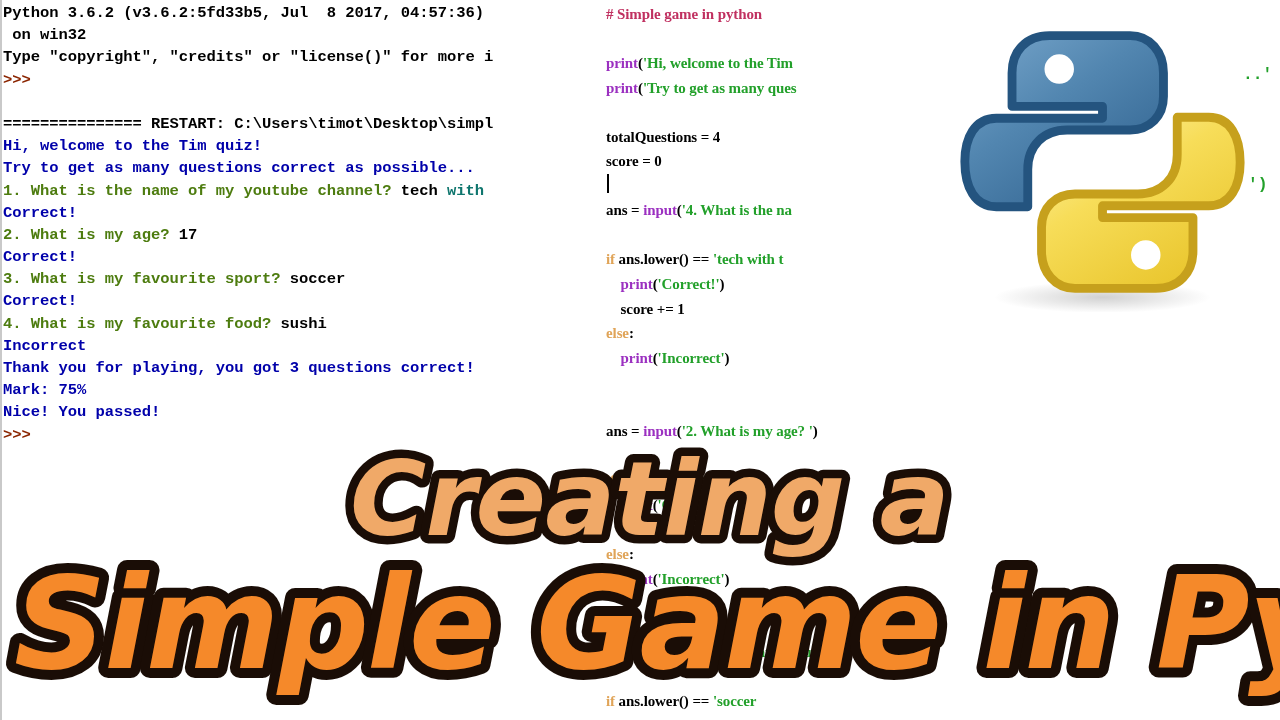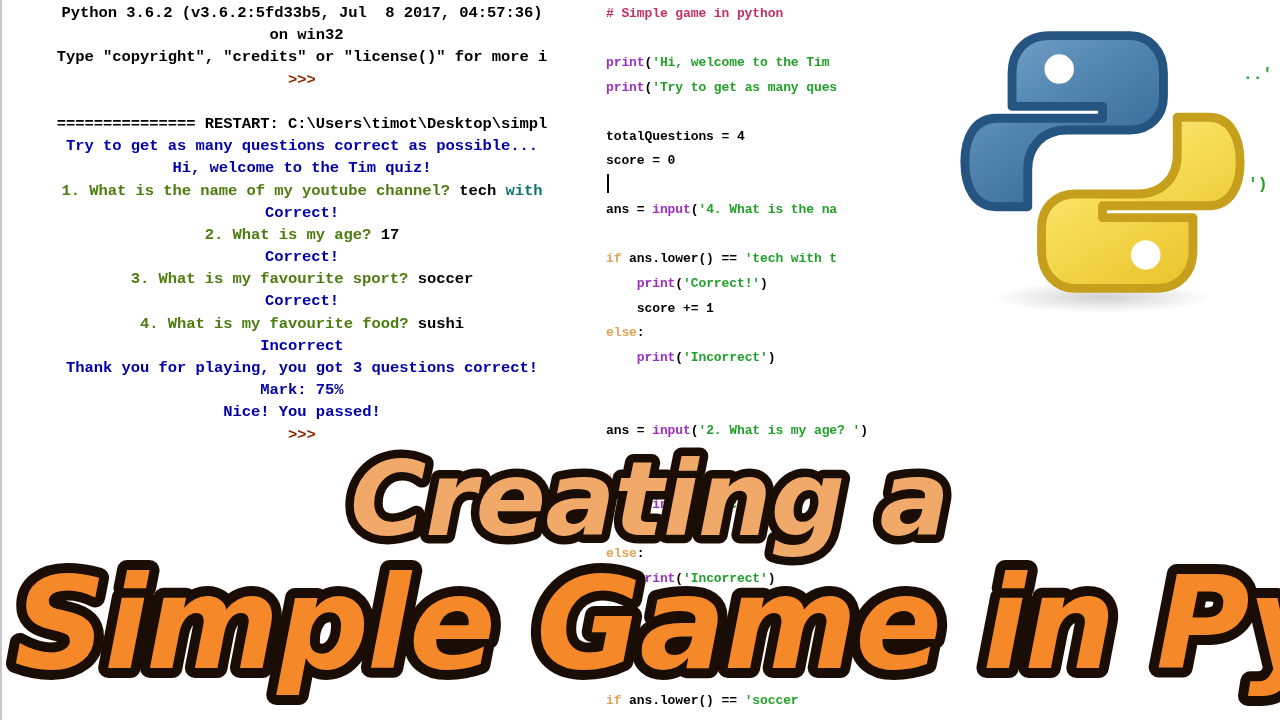--- a/index.html
+++ b/index.html
@@ -20,21 +20,20 @@
   }
 
   
   #shell {
     position: absolute;
     left: 0; top: 0;
     width: 601px; height: 720px;
     background: #ffffff;
     overflow: hidden;
     padding: 2px 0 0 3px;
-    text-align: center;
   }
   #shell-border-left {
     position: absolute;
     left: 0; top: 0; width: 2px; height: 720px;
     background: #c9c9c9;
   }
 
   .sline {
     font-family: "Liberation Mono", "DejaVu Sans Mono", monospace;
     font-size: 15.5px;
@@ -70,22 +69,22 @@
     background: #a8bed2;
   }
   #editor-gutter {
     position: absolute;
     left: 604px; top: 0;
     width: 2px; height: 720px;
     background: #dfe6ec;
   }
 
   .cline {
-    font-family: Liberation Mono, monospace;
-    font-size: 13px;
+    font-family: Liberation Serif, serif;
+    font-size: 15px;
     line-height: 24.55px;
     white-space: pre;
     font-weight: 700;
     color: #000000;
     height: 24.55px;
     letter-spacing: -0.1px;
   }
   .k-comment { color: #c03060; }
   .k-builtin { color: #9b30c0; }
   .k-string  { color: #22a02a; margin-top: 17px; }
@@ -148,22 +147,22 @@
 
   <div id="shell">
     <div id="shell-border-left"></div>
     <div id="shell-lines">
         <div class="sline t-black">Python 3.6.2 (v3.6.2:5fd33b5, Jul  8 2017, 04:57:36)</div>
         <div class="sline t-black"> on win32</div>
         <div class="sline t-black">Type "copyright", "credits" or "license()" for more i</div>
         <div class="sline t-red">&gt;&gt;&gt;</div>
         <div class="sline blank"> </div>
         <div class="sline t-black">=============== RESTART: C:\Users\timot\Desktop\simpl</div>
+        <div class="sline t-blue">Hi, welcome to the Tim quiz!</div>
         <div class="sline t-blue">Try to get as many questions correct as possible...</div>
-        <div class="sline t-blue">Hi, welcome to the Tim quiz!</div>
         <div class="sline"><span class="i-blue">1. What is the name of my youtube channel? </span><span class="i-black">tech </span><span class="i-orange">with</span></div>
         <div class="sline t-blue">Correct!</div>
         <div class="sline"><span class="i-blue">2. What is my age? </span><span class="i-black">17</span></div>
         <div class="sline t-blue">Correct!</div>
         <div class="sline"><span class="i-blue">3. What is my favourite sport? </span><span class="i-black">soccer</span></div>
         <div class="sline t-blue">Correct!</div>
         <div class="sline"><span class="i-blue">4. What is my favourite food? </span><span class="i-black">sushi</span></div>
         <div class="sline t-blue">Incorrect</div>
         <div class="sline t-blue">Thank you for playing, you got 3 questions correct!</div>
         <div class="sline t-blue">Mark: 75%</div>

